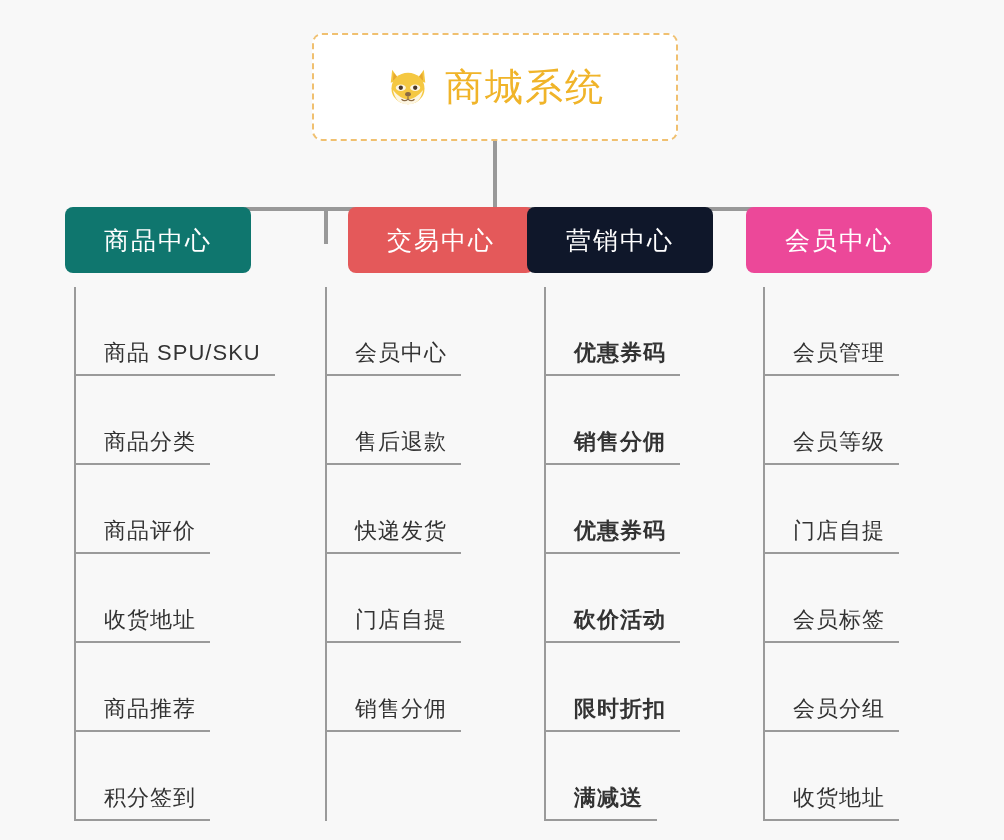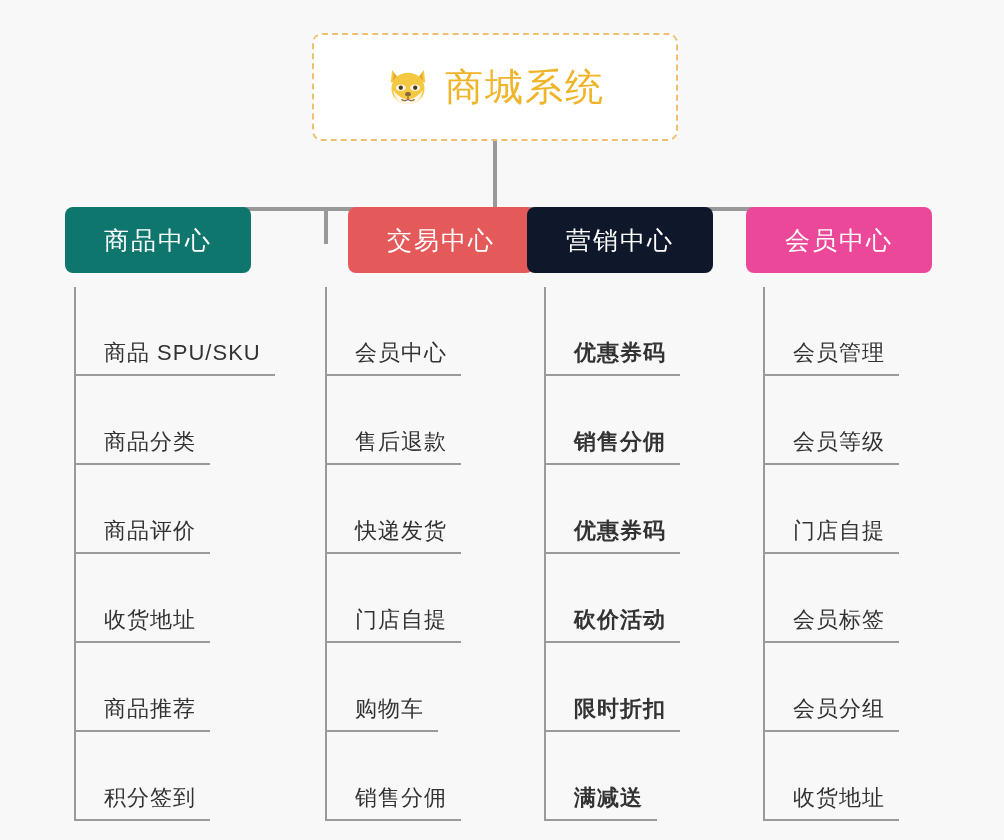--- a/index.html
+++ b/index.html
@@ -180,23 +180,20 @@
         <div class="leaf">
           <div class="leaf-inner"><span class="leaf-label">售后退款</span></div>
         </div>
         <div class="leaf">
           <div class="leaf-inner"><span class="leaf-label">快递发货</span></div>
         </div>
         <div class="leaf">
           <div class="leaf-inner"><span class="leaf-label">门店自提</span></div>
         </div>
         <div class="leaf">
-          <div class="leaf-inner"><span class="leaf-label">购物车</span></div>
-        </div>
-        <div class="leaf">
           <div class="leaf-inner"><span class="leaf-label">销售分佣</span></div>
         </div>
       </div>
       <div class="conn conn-drop" style="left: 543px;"></div>
       <div class="cat-box" style="left: 527px; background: #0f172a;">
         <span>营销中心</span>
       </div>
       <div class="branch" style="left: 544px; font-weight: bold;">
         <div class="branch-trunk" style="height: 534px;"></div>
         <div class="leaf">

